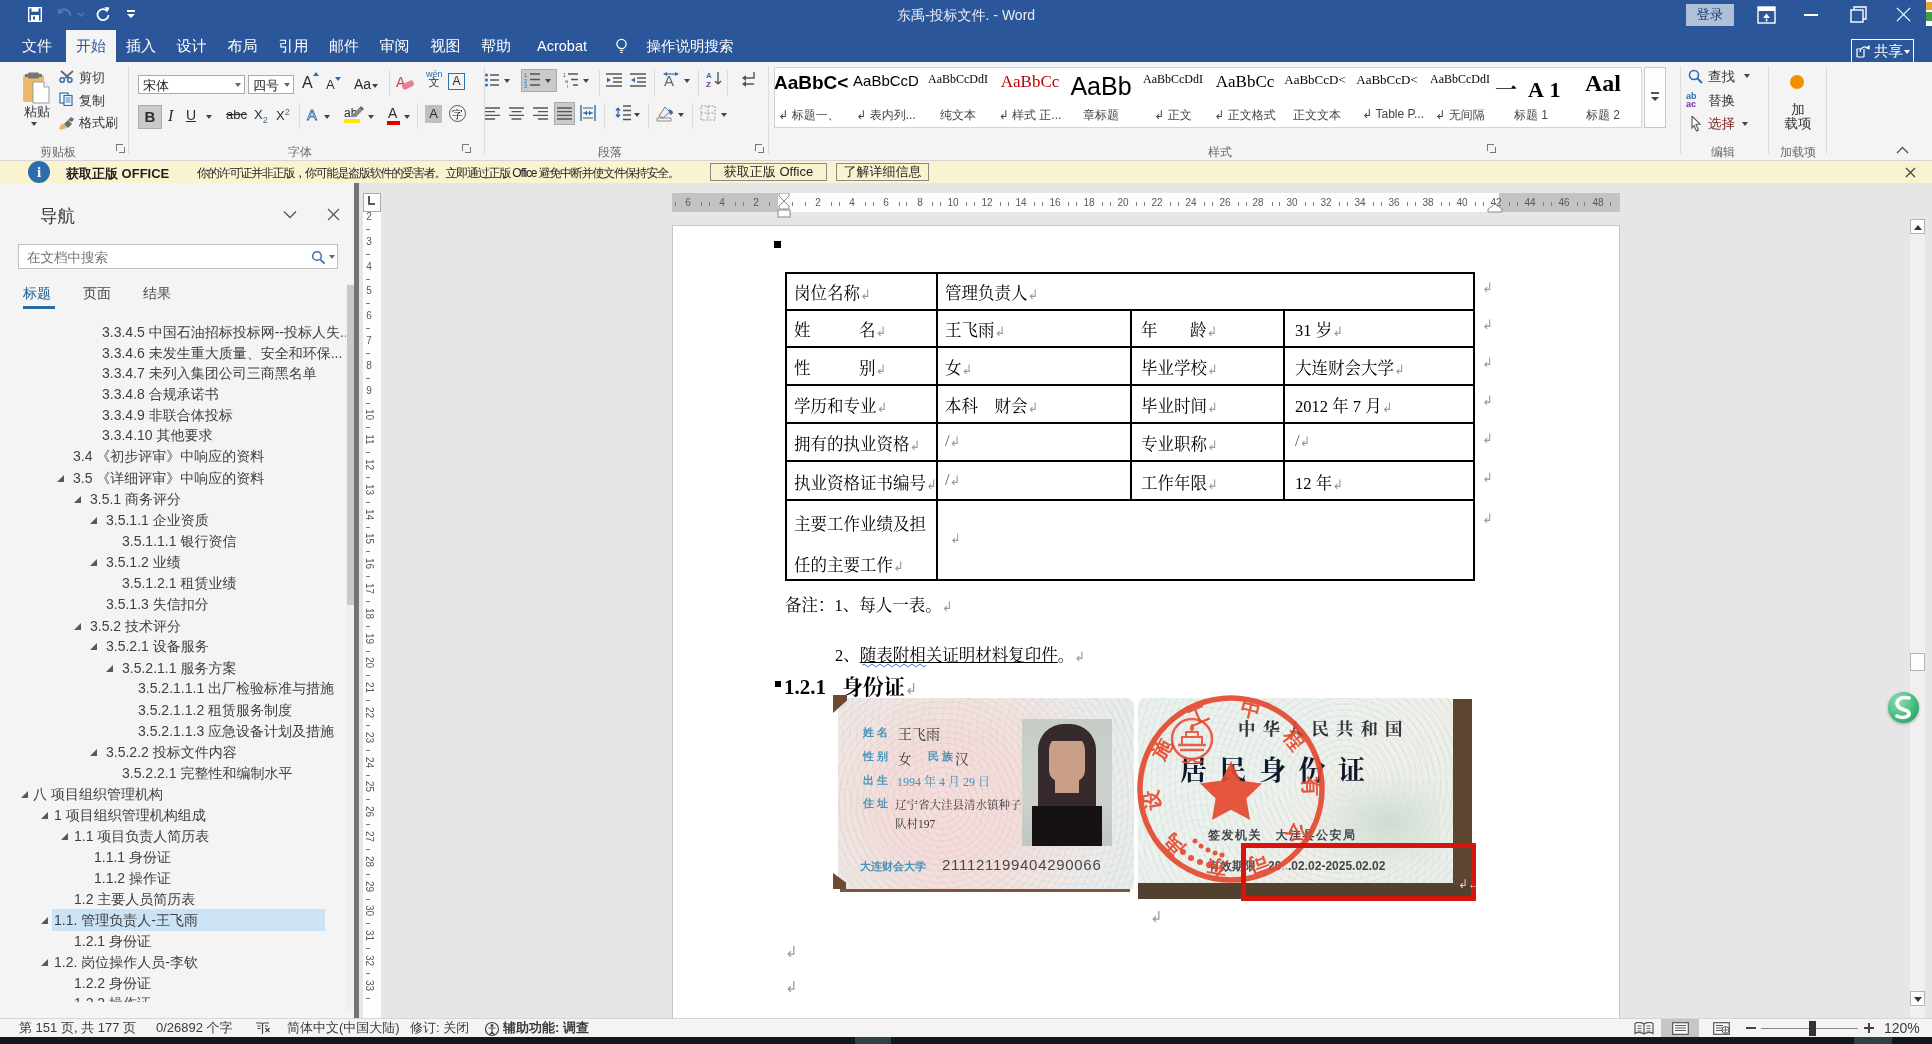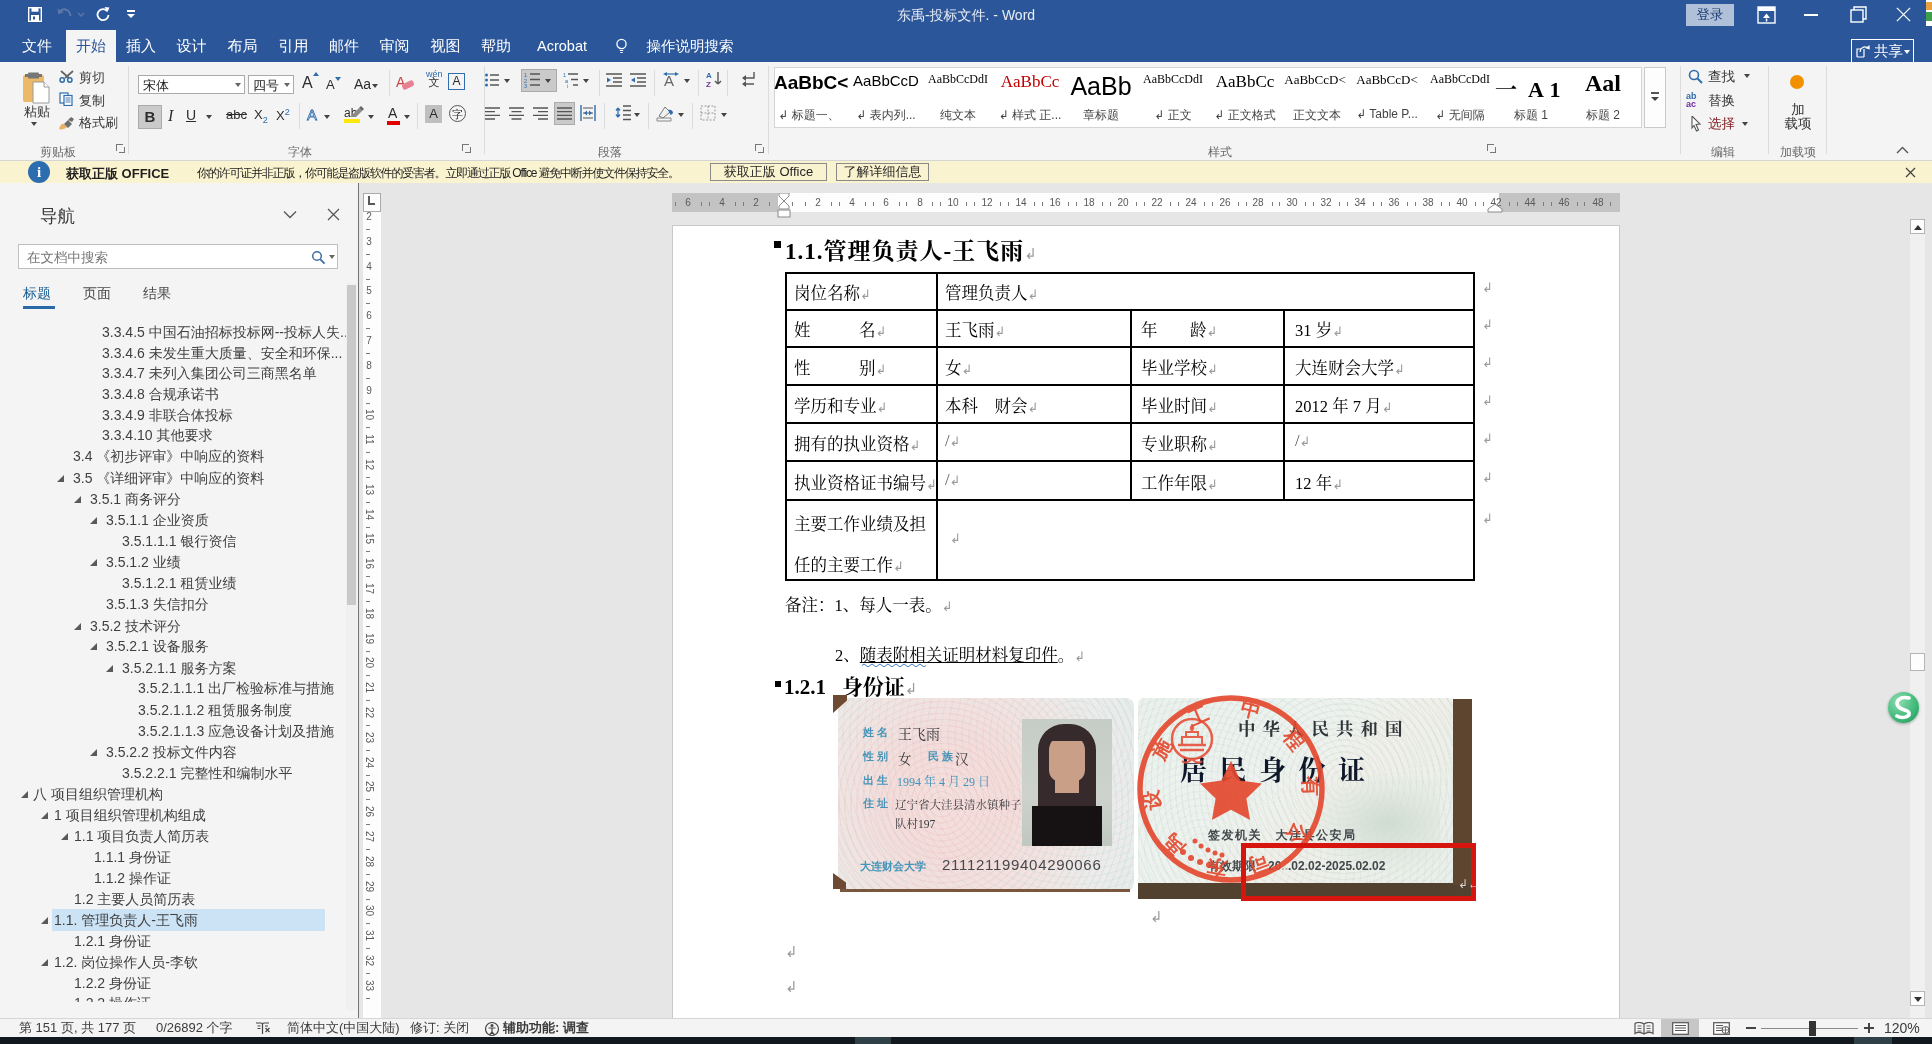--- a/index.html
+++ b/index.html
@@ -20,21 +20,21 @@
 .launcher { position:absolute; width:10px; height:10px; }
 .launcher:before { content:""; position:absolute; left:1px; top:1px; width:6px; height:6px; border-left:1px solid #777; border-top:1px solid #777; }
 .launcher:after { content:""; position:absolute; right:0px; bottom:0px; width:5px; height:5px; border-right:1.5px solid #777; border-bottom:1.5px solid #777; }
 .dd { position:absolute; width:0; height:0; border-left:3.5px solid transparent; border-right:3.5px solid transparent; border-top:4px solid #444; }
 
 
 #msgbar { position:absolute; left:0; top:161px; width:1932px; height:22px; background:#faf3cf; }
 .msgbtn { position:absolute; top:2px; height:18px; border:1px solid #8a8a8a; background:transparent; font-size:13px; color:#262626; text-align:center; line-height:16px; }
 
 
-#nav { position:absolute; left:0; top:183px; width:359px; height:835px; background:#f4f4f4; border-right:1px solid #737373; overflow:hidden; }
+#nav { position:absolute; left:0; top:183px; width:359px; height:835px; background:#f4f4f4; border-right:5px solid #737373; overflow:hidden; }
 .nitem { position:absolute; left:0; width:340px; height:21px; line-height:21px; font-size:14px; color:#3f3f3f; white-space:nowrap; }
 
 
 #doc { position:absolute; left:360px; top:183px; width:1572px; height:835px; background:#e6e6e6; overflow:hidden; }
 #page { position:absolute; left:312px; top:42px; width:948px; height:794px; background:#fff; border:1px solid #c8c8c8; border-bottom:none; }
 .ser { font-family:"Liberation Serif","Noto Serif CJK SC",serif; }
 .pil { color:#9b9b9b; font-size:13px; font-family:"Liberation Sans",sans-serif; }
 .rnum { position:absolute; top:14px; font-size:10px; color:#595959; }
 .rtick { position:absolute; top:19px; width:1px; height:4px; background:#7c7c7c; }
 .vnum { position:absolute; left:4px; font-size:10px; color:#595959; }
@@ -304,21 +304,21 @@
   <div class="abs" style="left:1066px;top:10px;width:70px;text-align:center;font-size:25px;font-weight:normal;color:#000;font-family:'Liberation Sans',sans-serif;white-space:nowrap">AaBb</div>
   <div class="abs" style="left:1064px;top:45px;width:74px;text-align:center;font-size:12px;color:#444;white-space:nowrap">章标题</div>
   <div class="abs" style="left:1138px;top:10px;width:70px;text-align:center;font-size:12px;font-weight:normal;color:#000;font-family:'Liberation Serif',serif;white-space:nowrap">AaBbCcDdI</div>
   <div class="abs" style="left:1136px;top:45px;width:74px;text-align:center;font-size:12px;color:#444;white-space:nowrap">↲ 正文</div>
   <div class="abs" style="left:1210px;top:10px;width:70px;text-align:center;font-size:17px;font-weight:normal;color:#000;font-family:'Liberation Serif',serif;white-space:nowrap">AaBbCc</div>
   <div class="abs" style="left:1208px;top:45px;width:74px;text-align:center;font-size:12px;color:#444;white-space:nowrap">↲ 正文格式</div>
 
   <div class="abs" style="left:1280px;top:45px;width:74px;text-align:center;font-size:12px;color:#444;white-space:nowrap">正文文本</div>
   <div class="abs" style="left:1280px;top:10px;width:70px;text-align:center;font-size:13px;font-weight:normal;color:#000;font-family:'Liberation Serif',serif;white-space:nowrap">AaBbCcD&lt;</div>
   <div class="abs" style="left:1352px;top:10px;width:70px;text-align:center;font-size:13px;font-weight:normal;color:#000;font-family:'Liberation Serif',serif;white-space:nowrap">AaBbCcD&lt;</div>
-  <div class="abs" style="left:1350px;top:45px;width:74px;text-align:center;font-size:12px;color:#444;white-space:nowrap">↲ Table P...</div>
+  <div class="abs" style="left:1350px;top:45px;width:74px;text-align:right;font-size:12px;color:#444;white-space:nowrap">↲ Table P...</div>
   <div class="abs" style="left:1425px;top:10px;width:70px;text-align:center;font-size:12px;font-weight:normal;color:#000;font-family:'Liberation Serif',serif;white-space:nowrap">AaBbCcDdI</div>
   <div class="abs" style="left:1423px;top:45px;width:74px;text-align:center;font-size:12px;color:#444;white-space:nowrap">↲ 无间隔</div>
   <div class="abs ser" style="left:1495px;top:10px;width:72px;text-align:left;font-size:22px;font-weight:bold;color:#000;white-space:nowrap"><span style="letter-spacing:0">一</span>&nbsp;&nbsp;A&nbsp;1</div>
   <div class="abs" style="left:1495px;top:45px;width:72px;text-align:center;font-size:12px;color:#444">标题 1</div>
   <div class="abs ser" style="left:1585px;top:8px;font-size:24px;font-weight:bold;color:#000">Aal</div>
   <div class="abs" style="left:1567px;top:45px;width:72px;text-align:center;font-size:12px;color:#444">标题 2</div>
   <div class="glabel" style="left:1190px;width:60px">样式</div>
   <div class="launcher" style="left:1486px;top:81px"></div>
 
   <div class="abs" style="left:1644px;top:5px;width:22px;height:61px;background:#fdfdfd;border:1px solid #c9c9c9">
@@ -590,21 +590,20 @@
 <div class="vnum" style="left:3px;top:722px;width:12px;text-align:center;transform:rotate(90deg);transform-origin:center">30</div>
 <div class="vtick" style="top:740px"></div>
 <div class="vnum" style="left:3px;top:747px;width:12px;text-align:center;transform:rotate(90deg);transform-origin:center">31</div>
 <div class="vtick" style="top:765px"></div>
 <div class="vnum" style="left:3px;top:772px;width:12px;text-align:center;transform:rotate(90deg);transform-origin:center">32</div>
 <div class="vtick" style="top:790px"></div>
 <div class="vnum" style="left:3px;top:797px;width:12px;text-align:center;transform:rotate(90deg);transform-origin:center">33</div>
 <div class="vtick" style="top:815px"></div>
 <div id="page"></div>
 <div class="abs" style="left:414px;top:58px;width:7px;height:7px;background:#000"></div>
-<div class="abs ser" style="left:425px;top:50px;font-size:23px;font-weight:bold;color:#000;letter-spacing:1px">1.1.管理负责人-王飞雨<span class="pil" style="font-weight:normal;font-size:15px;letter-spacing:0">↲</span></div>
 <div class="abs" style="left:425px;top:89px;width:690px;height:309px;border:2px solid #000"></div>
 <div class="abs" style="left:425px;top:126px;width:690px;height:2px;background:#000"></div>
 <div class="abs" style="left:425px;top:163px;width:690px;height:2px;background:#000"></div>
 <div class="abs" style="left:425px;top:201px;width:690px;height:2px;background:#000"></div>
 <div class="abs" style="left:425px;top:239px;width:690px;height:2px;background:#000"></div>
 <div class="abs" style="left:425px;top:277px;width:690px;height:2px;background:#000"></div>
 <div class="abs" style="left:425px;top:316px;width:690px;height:2px;background:#000"></div>
 <div class="abs" style="left:576px;top:89px;width:2px;height:309px;background:#000"></div>
 <div class="abs" style="left:770px;top:126px;width:2px;height:190px;background:#000"></div>
 <div class="abs" style="left:923px;top:126px;width:2px;height:190px;background:#000"></div>

